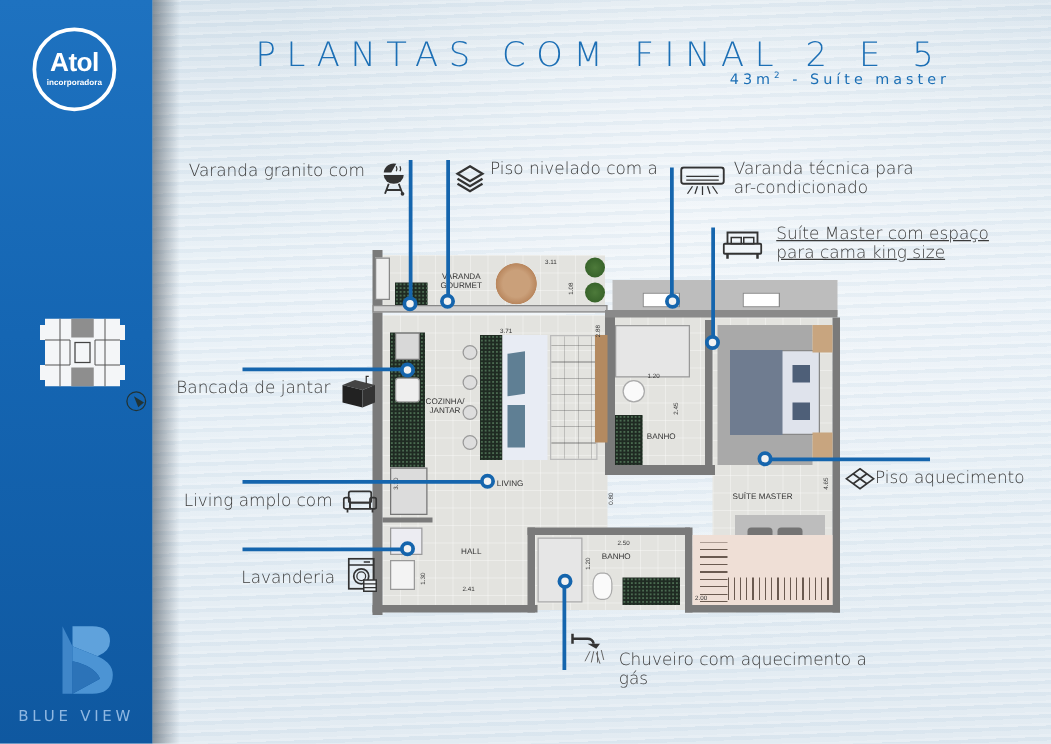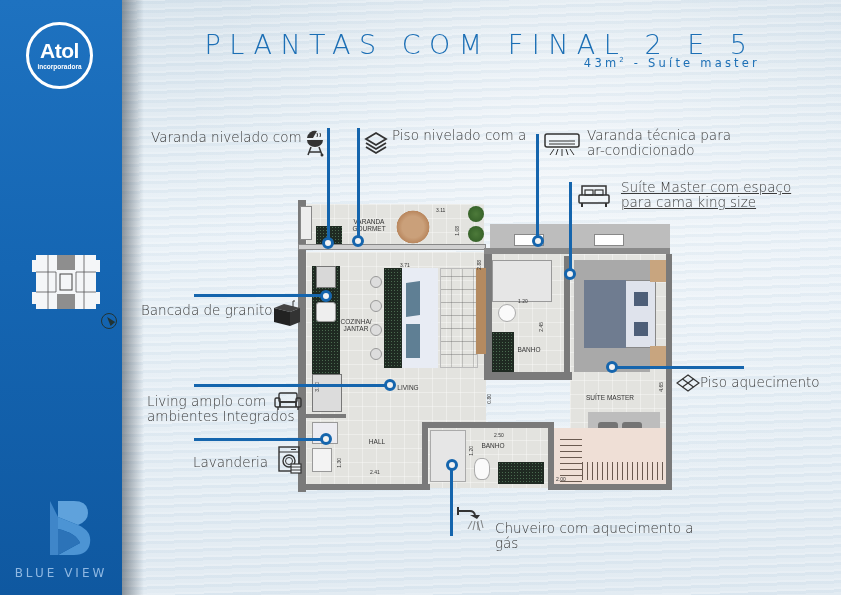--- a/index.html
+++ b/index.html
@@ -215,21 +215,21 @@
 
   <div style="position:absolute;left:132px;top:234px;width:36px;height:52px;background:#e6e6e6;border:1px solid #aaa;"></div>
   <div style="position:absolute;left:176px;top:262px;width:16px;height:22px;border-radius:40%;background:#fafafa;border:1px solid #aaa;"></div>
   <div class="granite" style="left:200px;top:266px;width:46px;height:22px;"></div>
   <div class="dim" style="left:196px;top:236px;">2.50</div>
   <div class="dim v" style="left:170px;top:250px;">1.20</div>
   <div class="room-label" style="left:180px;top:246px;width:30px;">BANHO</div>
 </div>
 
 <div class="label" style="left:151px;top:130px;">
-  <div>Varanda nivelado com</div>
+  <div>Varanda granito com</div>
 </div>
 <svg class="icon" style="left:304px;top:128px;" width="22" height="30" viewBox="0 0 22 30">
   <path d="M3 10 A8 8 0 0 1 13 3 L9 10 Z" fill="#333"></path>
   <path d="M13 5 q1 2 0 4 M16 5 q1 2 0 4" stroke="#333" stroke-width="1" fill="none"></path>
   <path d="M3 12 H19 A8 7 0 0 1 3 12 Z" fill="#333"></path>
   <path d="M7 19 L4 27 M15 19 L18 27 M5 24 H17" stroke="#333" stroke-width="1.5"></path>
   <circle cx="18" cy="27" r="1.5" fill="#333"></circle>
 </svg>
 <div class="vline" style="left:327px;top:128px;height:116px;"></div>
 <div class="dot" style="left:322px;top:237px;"></div>
@@ -266,41 +266,40 @@
   <rect x="1" y="12" width="30" height="8" rx="1" fill="none" stroke="#333" stroke-width="1.5"></rect>
   <path d="M4 20 V24 M28 20 V24" stroke="#333" stroke-width="2"></path>
 </svg>
 <div class="label" style="left:621px;top:180px;text-decoration:underline;">
   <div>Suíte Master com espaço</div>
   <div>para cama king size</div>
 </div>
 
 <div class="hline" style="left:194px;top:294px;width:132px;"></div>
 <div class="dot" style="left:320px;top:290px;"></div>
-<div class="label" style="left:141px;top:303px;">Bancada de granito</div>
+<div class="label" style="left:141px;top:303px;">Bancada de jantar</div>
 <svg class="icon" style="left:272px;top:300px;" width="30" height="28" viewBox="0 0 30 28">
   <path d="M2 8 L12 4 L28 8 L18 12 Z" fill="#444"></path>
   <path d="M2 8 V22 L18 26 V12 Z" fill="#222"></path>
   <path d="M18 12 V26 L28 22 V8 Z" fill="#333"></path>
   <path d="M21 7 V1 H23" stroke="#333" stroke-width="1" fill="none"></path>
 </svg>
 
 <div class="hline" style="left:614px;top:366px;width:130px;"></div>
 <div class="dot" style="left:606px;top:361px;"></div>
 <svg class="icon" style="left:676px;top:374px;" width="24" height="18" viewBox="0 0 24 18">
   <path d="M12 1 L23 9 L12 17 L1 9 Z" fill="none" stroke="#333" stroke-width="1.3"></path>
   <path d="M6.5 5 L17.5 13 M17.5 5 L6.5 13" stroke="#333" stroke-width="1.3"></path>
 </svg>
 <div class="label" style="left:700px;top:375px;">Piso aquecimento</div>
 
 <div class="hline" style="left:194px;top:384px;width:196px;"></div>
 <div class="dot" style="left:384px;top:379px;"></div>
 <div class="label" style="left:147px;top:394px;">
   <div>Living amplo com</div>
-  <div>ambientes Integrados</div>
 </div>
 <svg class="icon" style="left:274px;top:391px;" width="28" height="20" viewBox="0 0 28 20">
   <rect x="5" y="2" width="18" height="9" rx="1.5" fill="none" stroke="#333" stroke-width="1.4"></rect>
   <rect x="1" y="7" width="5" height="9" rx="1.5" fill="none" stroke="#333" stroke-width="1.4"></rect>
   <rect x="22" y="7" width="5" height="9" rx="1.5" fill="none" stroke="#333" stroke-width="1.4"></rect>
   <path d="M6 11 H22 V16 H6 Z" fill="none" stroke="#333" stroke-width="1.4"></path>
   <path d="M4 16 V19 M24 16 V19" stroke="#333" stroke-width="1.4"></path>
 </svg>
 
 <div class="hline" style="left:194px;top:438px;width:130px;"></div>

